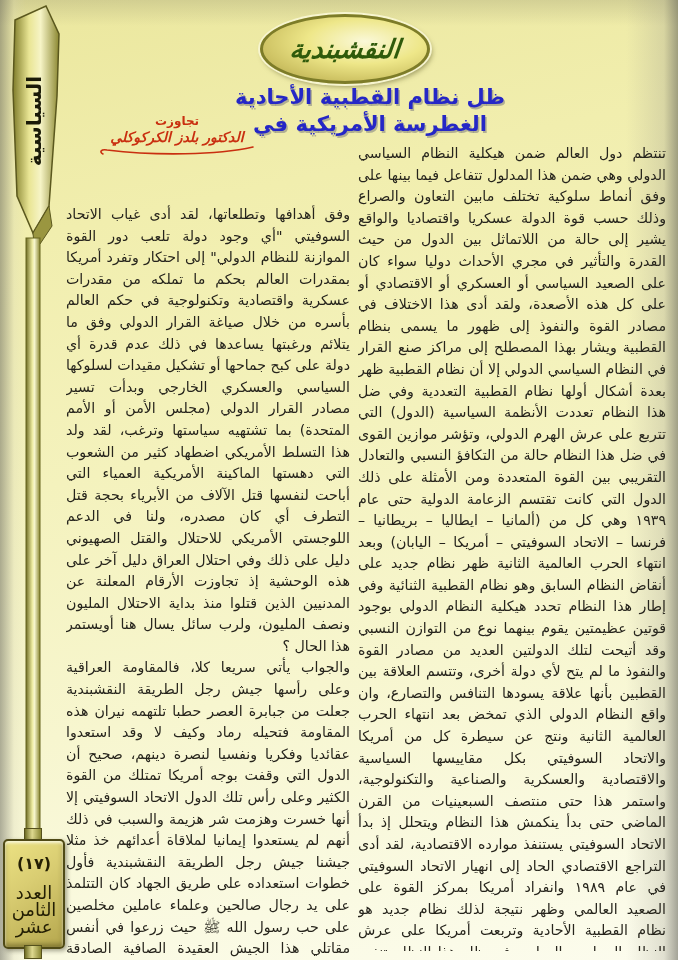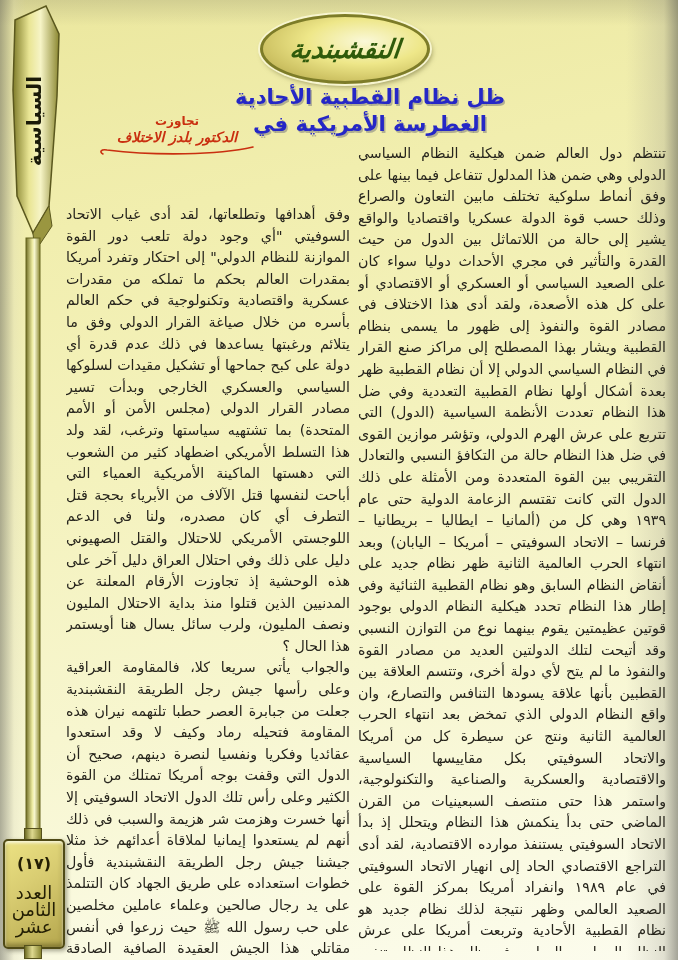--- a/index.html
+++ b/index.html
@@ -117,21 +117,21 @@
     <span class="badge-text">النقشبندية</span>
   </div>
 
   <div class="title-block">
     <div>ظل نظام القطبية الأحادية</div>
     <div>الغطرسة الأمريكية في</div>
   </div>
 
   <div class="byline">
     <div class="b1">تجاوزت</div>
-    <div class="b2">الدكتور بلدز الاختلاف</div>
+    <div class="b2">الدكتور بلدز الكركوكلي</div>
     <svg width="160" height="12" viewBox="0 0 160 12">
       <path d="M156 3 C120 11 60 12 10 6 C4 5 2 8 6 10" fill="none" stroke="#c92f10" stroke-width="1.6" stroke-linecap="round"></path>
     </svg>
   </div>
 
   <div class="col col-right">
     <p>تنتظم دول العالم ضمن هيكلية النظام السياسي الدولي وهي ضمن هذا المدلول تتفاعل فيما بينها على وفق أنماط سلوكية تختلف مابين التعاون والصراع وذلك حسب قوة الدولة عسكريا واقتصاديا والواقع يشير إلى حالة من اللاتماثل بين الدول من حيث القدرة والتأثير في مجري الأحداث دوليا سواء كان على الصعيد السياسي أو العسكري أو الاقتصادي أو على كل هذه الأصعدة، ولقد أدى هذا الاختلاف في مصادر القوة والنفوذ إلى ظهور ما يسمى بنظام القطبية ويشار بهذا المصطلح إلى مراكز صنع القرار في النظام السياسي الدولي إلا أن نظام القطبية ظهر بعدة أشكال أولها نظام القطبية التعددية وفي ضل هذا النظام تعددت الأنظمة السياسية (الدول) التي تتربع على عرش الهرم الدولي، وتؤشر موازين القوى في ضل هذا النظام حالة من التكافؤ النسبي والتعادل التقريبي بين القوة المتعددة ومن الأمثلة على ذلك الدول التي كانت تقتسم الزعامة الدولية حتى عام ١٩٣٩ وهي كل من (ألمانيا – ايطاليا – بريطانيا – فرنسا – الاتحاد السوفيتي – أمريكا – اليابان) وبعد انتهاء الحرب العالمية الثانية ظهر نظام جديد على أنقاض النظام السابق وهو نظام القطبية الثنائية وفي إطار هذا النظام تحدد هيكلية النظام الدولي بوجود قوتين عظيمتين يقوم بينهما نوع من التوازن النسبي وقد أتيحت لتلك الدولتين العديد من مصادر القوة والنفوذ ما لم يتح لأي دولة أخرى، وتتسم العلاقة بين القطبين بأنها علاقة يسودها التنافس والتصارع، وان واقع النظام الدولي الذي تمخض بعد انتهاء الحرب العالمية الثانية ونتج عن سيطرة كل من أمريكا والاتحاد السوفيتي بكل مقاييسها السياسية والاقتصادية والعسكرية والصناعية والتكنولوجية، واستمر هذا حتى منتصف السبعينيات من القرن الماضي حتى بدأ ينكمش هذا النظام ويتحلل إذ بدأ الاتحاد السوفيتي يستنفذ موارده الاقتصادية، لقد أدى التراجع الاقتصادي الحاد إلى انهيار الاتحاد السوفيتي في عام ١٩٨٩ وانفراد أمريكا بمركز القوة على الصعيد العالمي وظهر نتيجة لذلك نظام جديد هو نظام القطبية الأحادية وتربعت أمريكا على عرش النظام السياسي الدولي وفي ظل هذا النظام تنفرد دولة واحدة بعنصر القوة والنفوذ وهي تتفوق على بقية الدول بكل المقاييس وهي ذات طبيعة تسلطية تسعى لتكييف السياسة الدولية</p>
   </div>
 
   <div class="col col-left">

